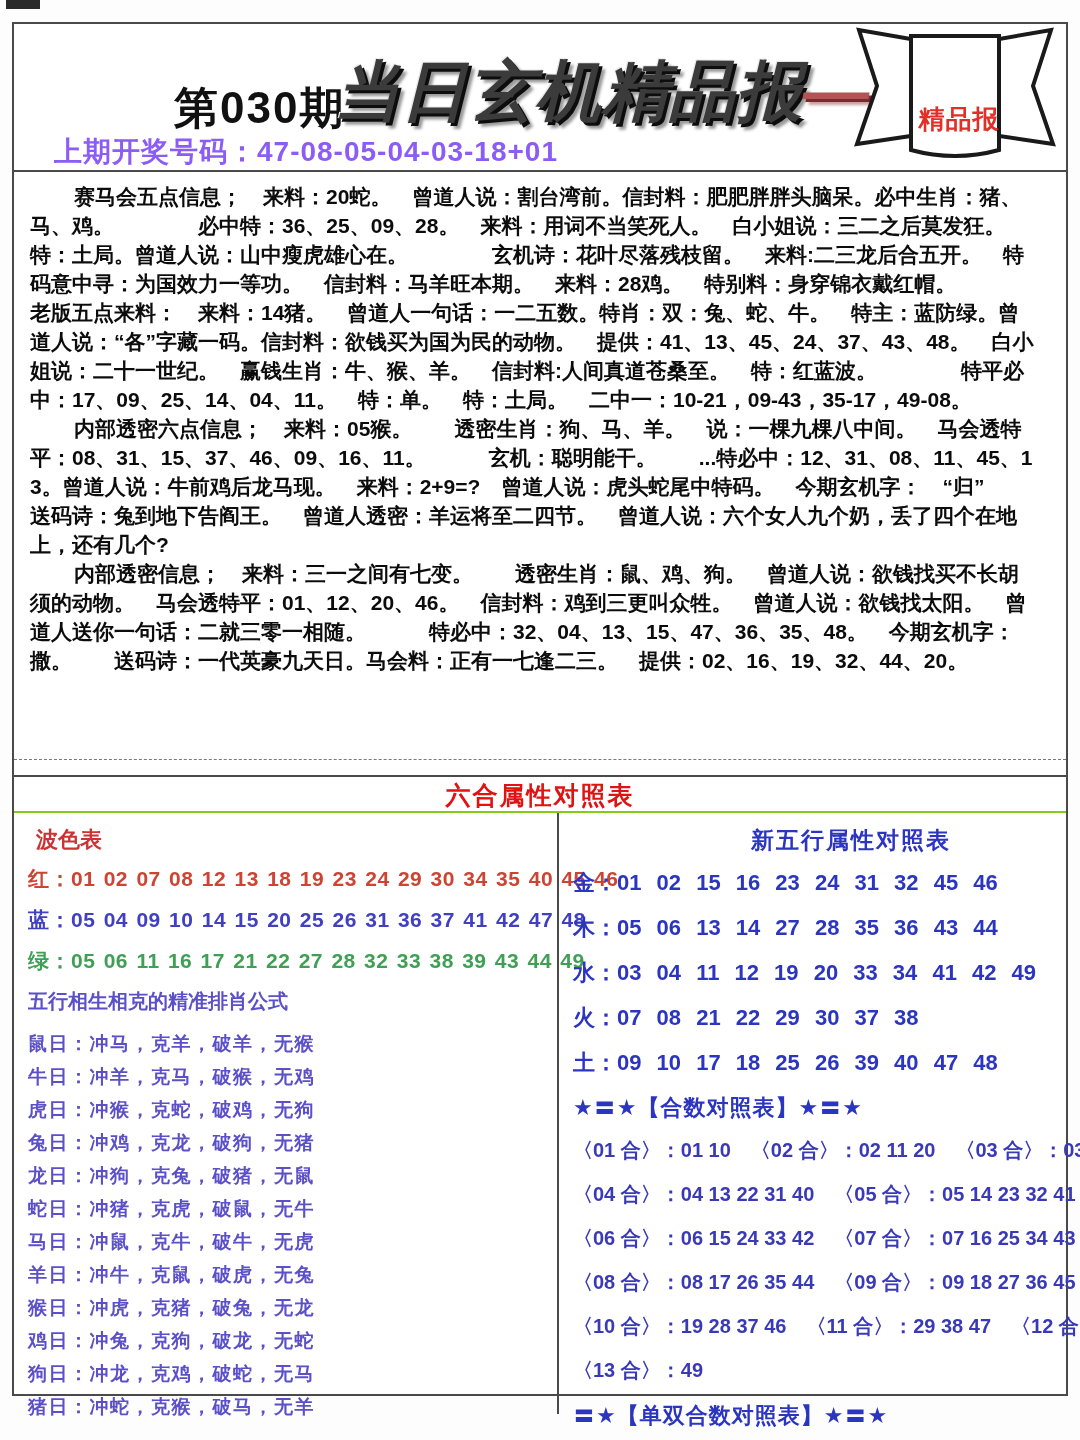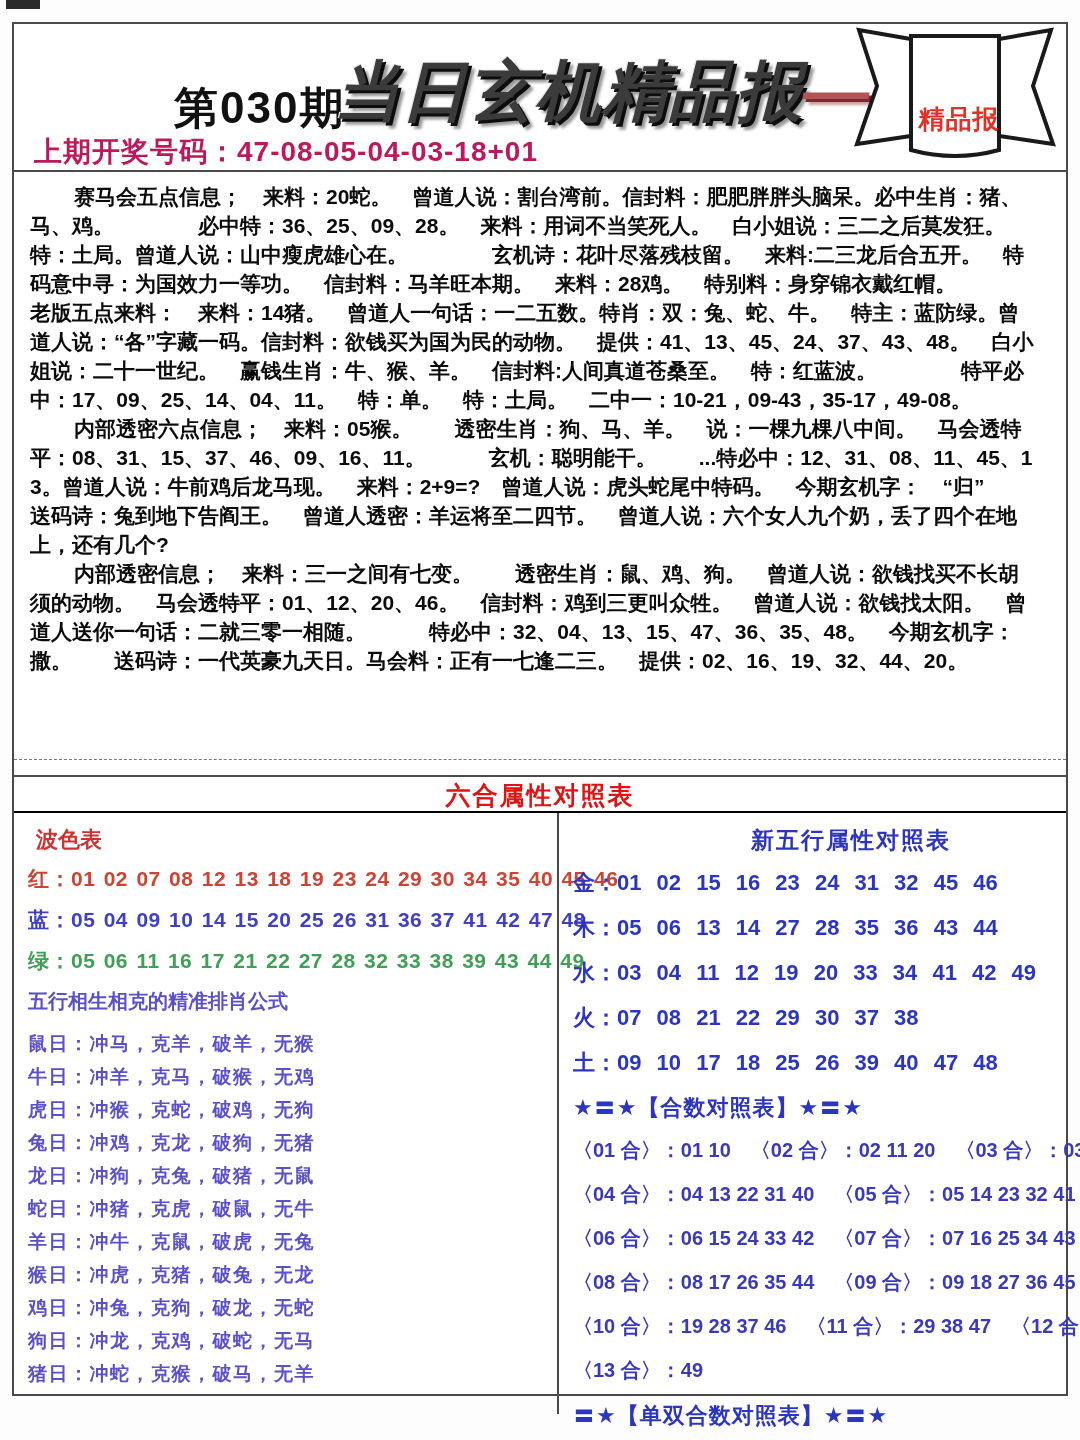--- a/index.html
+++ b/index.html
@@ -12,39 +12,39 @@
           border:2px solid #4a4a4a; background:#fff; }
 
   
   .header { position:relative; height:131px;margin-top:15px; }
   .issue { position:absolute; left:160px; top:40px; font-size:44px; font-weight:bold; letter-spacing:2px; }
   .masthead { position:absolute; left:320px; top:2px; width:550px; height:106px;
               text-align:center; font-style:italic; font-weight:900; font-size:66px;
               line-height:100px; color:#3b3b3b; letter-spacing:1px; white-space:nowrap;
               text-shadow:3px 3px 0 #0d0d0d, 6px 6px 3px #9a9a9a, -1px -1px 0 #e8e8e8; }
   .masthead .suffix { color:#b05555; text-shadow:3px 3px 0 #7a2a2a, 6px 6px 3px #c9a0a0; }
-  .lastdraw { position:absolute; left:20px; top:94px; font-size:28px; font-weight:bold; color:#be185d; letter-spacing:1px; }
+  .lastdraw { position:absolute; left:40px; top:94px; font-size:28px; font-weight:bold; color:#8b5cf6; letter-spacing:1px; }
   .header-rule { position:absolute; left:0; right:0; top:131px; border-top:2px solid #4a4a4a; }
 
   
   .ribbon { position:absolute; left:853px; top:24px; width:204px; height:136px; z-index:5; }
   .ribbon-label { position:absolute; left:60px; top:78px; width:92px; text-align:center;
                   font-size:26px; font-weight:bold; color:#e03028; letter-spacing:1px; }
 
   
   .upper-text { position:relative; margin-top:2px; height:588px; overflow:hidden;
                 padding:10px 28px 0 16px; border-bottom:1px dashed #7a7a7a; }
   .para { font-size:21px; font-weight:bold; line-height:29px; white-space:pre-wrap;
           word-break:break-all; color:#0c0c0c; }
   .para.indent { text-indent:2.1em; }
   .para + .para { }
   .para.clip { max-height:119px; overflow:hidden; }
 
   
-  .band { margin-top:15px; height:38px; border-top:2px solid #4a4a4a; border-bottom:2px solid #000000;
+  .band { margin-top:15px; height:38px; border-top:2px solid #4a4a4a; border-bottom:2px solid #84cc16;
           text-align:center; font-size:25px; font-weight:bold; color:#e01212; line-height:36px; letter-spacing:2px; }
 
   
   .columns { display:flex; height:601px; }
   .col-left  { width:545px; border-right:2px solid #4a4a4a; padding:10px 8px 0 14px; }
   .col-right { flex:1; padding:8px 6px 0 14px; }
 
   .bose-title { font-size:22px; font-weight:bold; color:#cc3434; margin:2px 0 10px 8px; }
   .color-row { font-size:21px; font-weight:bold; margin-bottom:13px; letter-spacing:0.5px; white-space:nowrap; }
   .color-row .nums { word-spacing:2px; }
@@ -92,20 +92,21 @@
       <div class="color-row row-red"><span>红：</span><span class="nums">01 02 07 08 12 13 18 19 23 24 29 30 34 35 40 45 46</span></div>
       <div class="color-row row-blue"><span>蓝：</span><span class="nums">05 04 09 10 14 15 20 25 26 31 36 37 41 42 47 48</span></div>
       <div class="color-row row-green"><span>绿：</span><span class="nums">05 06 11 16 17 21 22 27 28 32 33 38 39 43 44 49</span></div>
       <div class="formula-title">五行相生相克的精准排肖公式</div>
       <div class="zodiac-line">鼠日：冲马，克羊，破羊，无猴</div>
       <div class="zodiac-line">牛日：冲羊，克马，破猴，无鸡</div>
       <div class="zodiac-line">虎日：冲猴，克蛇，破鸡，无狗</div>
       <div class="zodiac-line">兔日：冲鸡，克龙，破狗，无猪</div>
       <div class="zodiac-line">龙日：冲狗，克兔，破猪，无鼠</div>
       <div class="zodiac-line">蛇日：冲猪，克虎，破鼠，无牛</div>
+      <div class="zodiac-line">马日：冲鼠，克牛，破牛，无虎</div>
       <div class="zodiac-line">羊日：冲牛，克鼠，破虎，无兔</div>
       <div class="zodiac-line">猴日：冲虎，克猪，破兔，无龙</div>
       <div class="zodiac-line">鸡日：冲兔，克狗，破龙，无蛇</div>
       <div class="zodiac-line">狗日：冲龙，克鸡，破蛇，无马</div>
       <div class="zodiac-line">猪日：冲蛇，克猴，破马，无羊</div>
     </div>
 
     <div class="col-right">
       <div class="wuxing-title">新五行属性对照表</div>
       <div class="wuxing-row"><span>金：</span><span class="nums">01 02 15 16 23 24 31 32 45 46</span></div>

